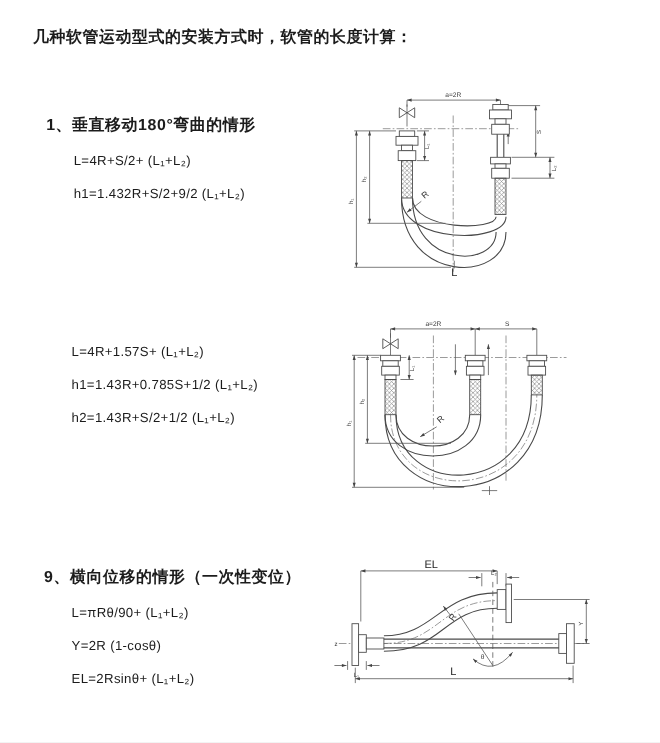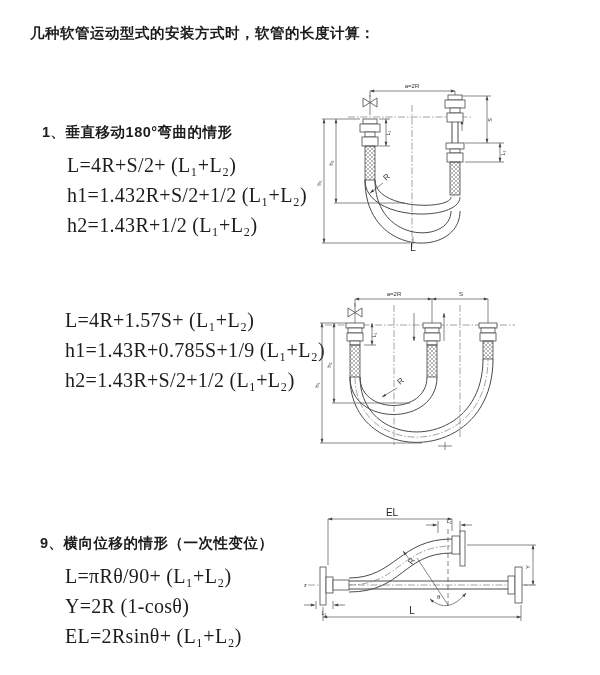--- a/index.html
+++ b/index.html
@@ -5,23 +5,23 @@
   html,body{margin:0;padding:0;background:#e9e9e9;}
   .page{
     position:relative;width:600px;height:675px;background:#ffffff;
     font-family:"Liberation Sans","DejaVu Sans",sans-serif;color:#1c1c1c;
     overflow:hidden;margin:0 auto;padding-left:32px;
   }
   .doc-title{
     position:absolute;left:30px;top:24px;font-size:14.5px;font-weight:700;letter-spacing:.5px;
   }
   .sec{position:absolute;}
-  .sec-heading{font-size:14.5px;font-weight:700;letter-spacing:.5px;margin-top:19px;}
+  .sec-heading{font-size:14.5px;font-weight:700;letter-spacing:.5px;}
   .formulas{margin:8px 0 0 25px;}
-  .formula{height:30px;display:flex;align-items:center;font-size:20px;font-weight:500;letter-spacing:.3px;font-family:Liberation Serif, serif;}
+  .formula{height:30px;display:flex;align-items:center;font-size:12px;font-weight:500;letter-spacing:.3px;}
   .dgm{position:absolute;}
   svg text{fill:#333;}
   .dlab{font-size:6px;}
   .dlab-sm{font-size:5.5px;}
   .dlab-big{font-size:10px;fill:#222;}
   .dlab-r{font-size:8px;}
   .ln{stroke:#555;stroke-width:.7;fill:none;}
   .ln2{stroke:#4a4a4a;stroke-width:1;fill:none;}
   .cl{stroke:#666;stroke-width:.6;fill:none;stroke-dasharray:7 2 1.5 2;}
   .fit{fill:#fff;stroke:#4a4a4a;stroke-width:.8;}
@@ -30,29 +30,28 @@
 <body>
 
 <div class="page">
 
   <div class="doc-title">几种软管运动型式的安装方式时，软管的长度计算：</div>
 
   <div class="sec" style="left:42px;top:104px">
     <div class="sec-heading">1、垂直移动180°弯曲的情形</div>
     <div class="formulas">
       <div class="formula">L=4R+S/2+ (L₁+L₂)</div>
-      <div class="formula">h1=1.432R+S/2+1/2 (L₁+L₂)</div>
-      <div class="formula">h2=1.43R+1/2 (L₁+L₂)</div>
+      <div class="formula">h1=1.432R+S/2+9/2 (L₁+L₂)</div>
     </div>
   </div>
 
   <div class="sec" style="left:40px;top:297px">
     <div class="formulas">
       <div class="formula">L=4R+1.57S+ (L₁+L₂)</div>
-      <div class="formula">h1=1.43R+0.785S+1/9 (L₁+L₂)</div>
+      <div class="formula">h1=1.43R+0.785S+1/2 (L₁+L₂)</div>
       <div class="formula">h2=1.43R+S/2+1/2 (L₁+L₂)</div>
     </div>
   </div>
 
   <div class="sec" style="left:40px;top:515px">
     <div class="sec-heading">9、横向位移的情形（一次性变位）</div>
     <div class="formulas">
       <div class="formula">L=πRθ/90+ (L₁+L₂)</div>
       <div class="formula">Y=2R (1-cosθ)</div>
       <div class="formula">EL=2Rsinθ+ (L₁+L₂)</div>

